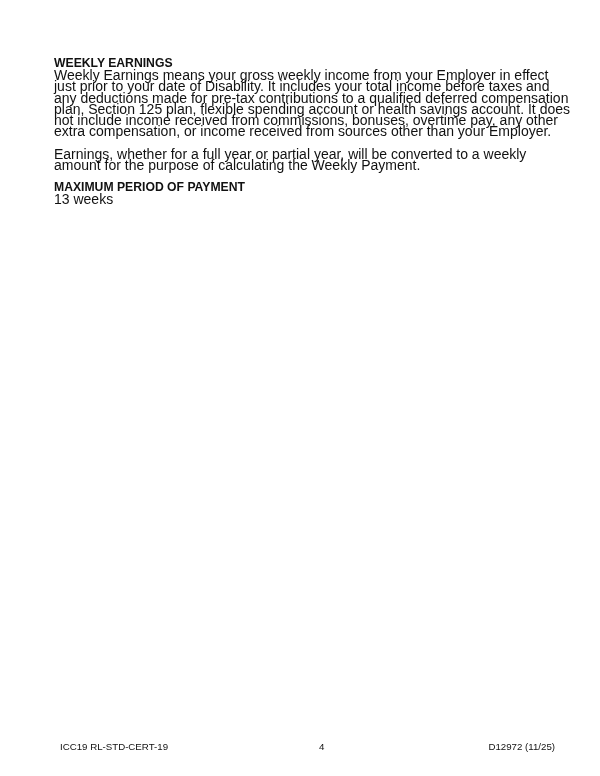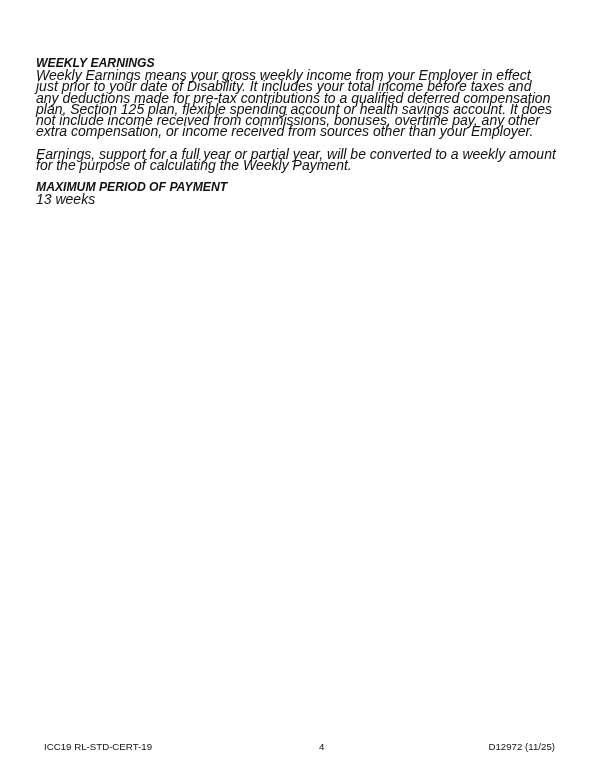--- a/index.html
+++ b/index.html
@@ -1,36 +1,36 @@
 <!DOCTYPE html>
 <html><head>
 <meta charset="utf-8">
 <style>
   html, body { margin: 0; padding: 0; background: #ffffff; }
   body { width: 600px; height: 776px; position: relative; overflow: hidden;
          font-family: "Liberation Sans", sans-serif; color: #111; }
-  .content { position: absolute; left: 36px; top: 57px; width: 520px; font-style: italic; }
+  .content { position: absolute; left: 54px; top: 57px; width: 520px; }
   .heading { font-weight: bold; font-size: 12.2px; line-height: 13px; margin: 0; }
   .para { font-size: 14px; line-height: 11.3px; margin: 0; }
   .gap { height: 11px; }
   .sec-gap { height: 10px; }
   .footer { position: absolute; top: 741px; left: 0; width: 600px; font-size: 9.7px; }
-  .footer .left { position: absolute; left: 44px; }
+  .footer .left { position: absolute; left: 60px; }
   .footer .center { position: absolute; left: 319px; }
   .footer .right { position: absolute; right: 45px; }
 </style>
 </head>
 <body>
 
 <div class="content">
   <div>
     <h2 class="heading">WEEKLY EARNINGS</h2>
     <p class="para">Weekly Earnings means your gross weekly income from your Employer in effect just prior to your date of Disability.  It includes your total income before taxes and any deductions made for pre-tax contributions to a qualified deferred compensation plan, Section 125 plan, flexible spending account or health savings account.  It does not include income received from commissions, bonuses, overtime pay, any other extra compensation, or income received from sources other than your Employer.</p>
     <div class="gap"></div>
-    <p class="para">Earnings, support for a full year or partial year, will be converted to a weekly amount for the purpose of calculating the Weekly Payment.</p>
+    <p class="para">Earnings, whether for a full year or partial year, will be converted to a weekly amount for the purpose of calculating the Weekly Payment.</p>
   </div>
   <div class="sec-gap"></div>
   <div>
     <h2 class="heading">MAXIMUM PERIOD OF PAYMENT</h2>
     <p class="para">13 weeks</p>
   </div>
   <div class="sec-gap"></div>
   <div>
   </div>
 </div>

